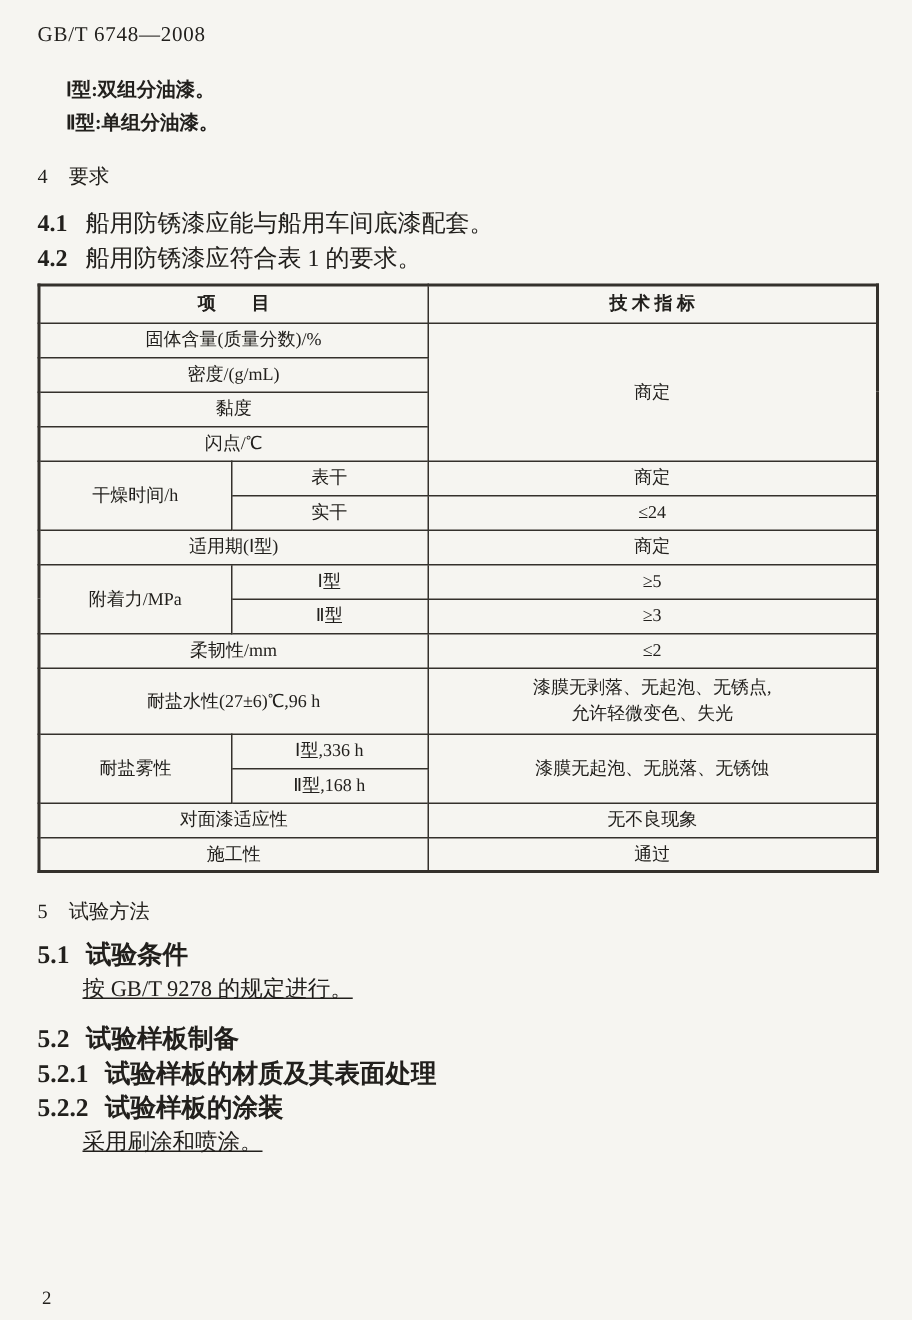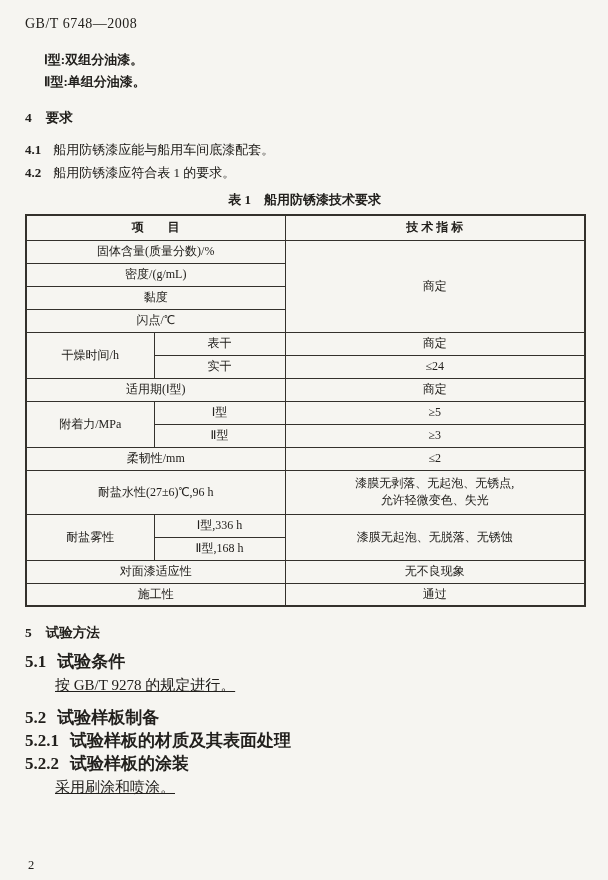--- a/index.html
+++ b/index.html
@@ -18,25 +18,25 @@
   .doc-code {
     font-size: 14px;
     font-weight: normal;
     letter-spacing: 0.5px;
   }
   .intro { margin: 17px 0 0 19px; }
   .intro p { margin: 0; font-size: 13px; line-height: 22px; font-weight: bold; }
   .sec-h {
     margin-top: 16px;
     font-size: 13.5px;
-    font-weight: bold;
+    font-weight: normal;
     line-height: 18px;
   }
   .sec-h .num { margin-right: 14px; }
-  .clause { margin: 11px 0 0 0; font-size: 13px; line-height: 23px; }
+  .clause { margin: 11px 0 0 0; font-size: 16px; line-height: 23px; }
   .clause .num { font-weight: bold; margin-right: 12px; }
   .tbl-title {
     margin-top: 7px;
     text-align: center;
     font-size: 13px;
     font-weight: bold;
   }
   table.tbl {
     border-collapse: collapse;
     margin-top: 5px;
@@ -102,21 +102,20 @@
     <span class="num">4</span><span>要求</span>
   </div>
 
   <p class="clause">
     <span class="num">4.1</span><span>船用防锈漆应能与船用车间底漆配套。</span>
   </p>
   <p class="clause" style="margin-top:0;">
     <span class="num">4.2</span><span>船用防锈漆应符合表 1 的要求。</span>
   </p>
 
-  <div class="tbl-title">表 1　船用防锈漆技术要求</div>
 
   <table class="tbl">
     <colgroup>
       <col style="width:128px">
         <col style="width:131px">
         <col style="width:300px">
     </colgroup>
     <tbody>
         <tr class="hdr">
       <th colspan="2">项　　目</th>

